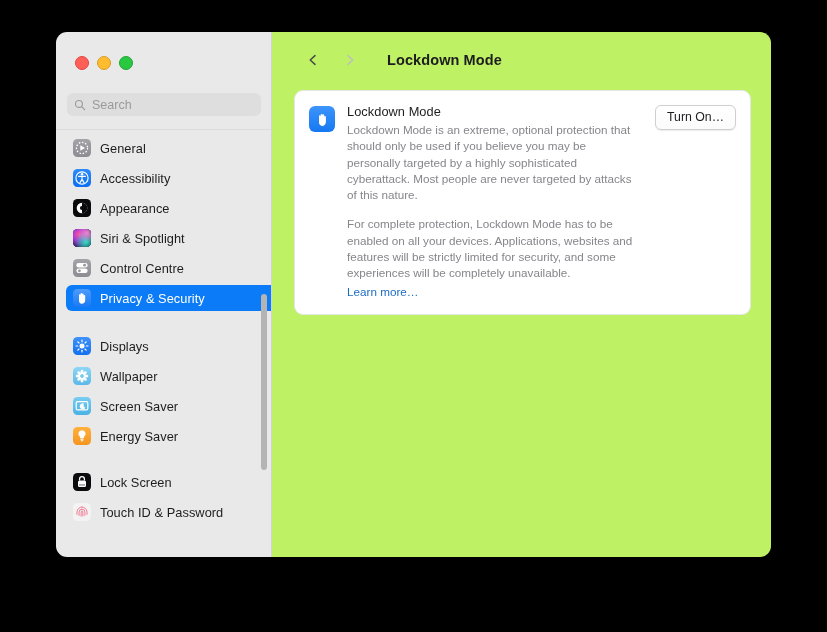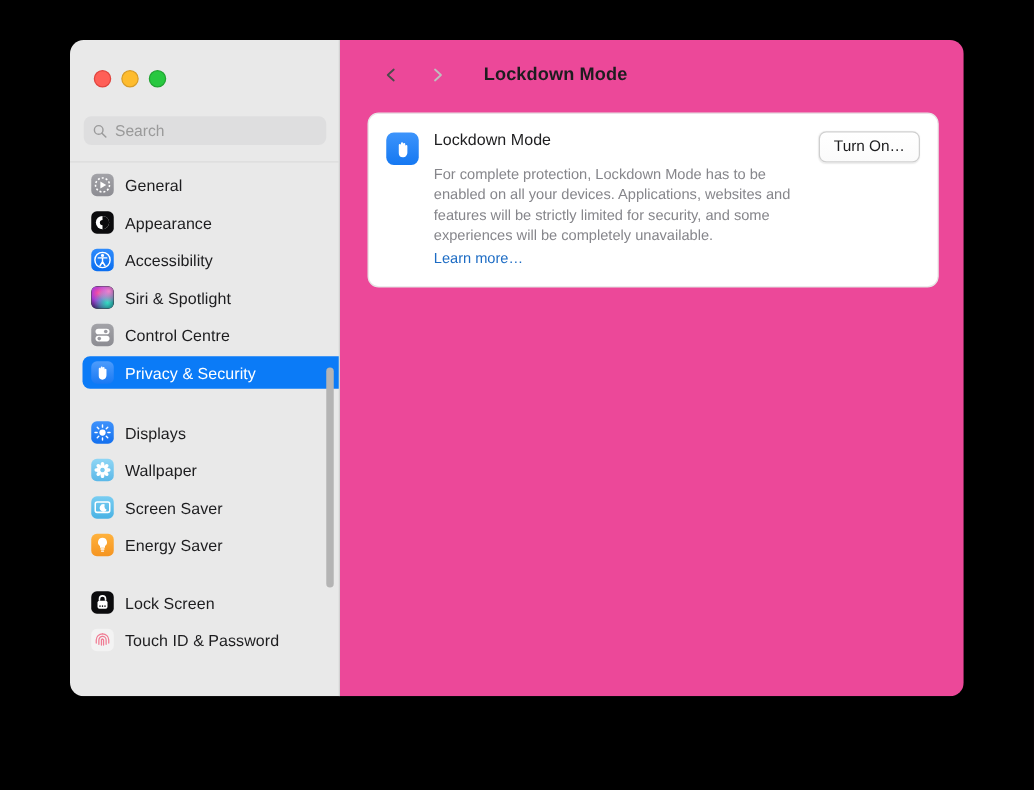--- a/index.html
+++ b/index.html
@@ -167,21 +167,21 @@
     height: 176px;
     background: #b4b4b4;
     border-radius: 3px;
   }
 
   
   .content {
     position: relative;
     flex: 1 1 auto;
     height: 100%;
-    background: #ec4899;
+    background: #bef264;
     overflow: hidden;
   }
 
   .toolbar {
     position: relative;
     height: 56px;
     display: flex;
     align-items: center;
     padding-left: 28px;
     box-sizing: border-box;
@@ -306,39 +306,39 @@
             <span class="ic" style="background:linear-gradient(180deg,#a3a3a8,#8c8c92);">
               <svg width="18" height="18" viewBox="0 0 18 18">
                 <circle cx="9" cy="9" r="5.6" fill="none" stroke="#fff" stroke-width="1.25" stroke-dasharray="1.6 1.6"></circle>
                 <path d="M7.3 6.2 L12 9 L7.3 11.8 Z" fill="#ffffff"></path>
               </svg>
             </span>
             <span class="label">General</span>
           </div>
 
           <div class="nav-item">
+            <span class="ic" style="background:linear-gradient(180deg,#2f8bfb,#0a6ef0);">
+              <svg width="18" height="18" viewBox="0 0 18 18">
+                <circle cx="9" cy="9" r="6.1" fill="none" stroke="#fff" stroke-width="1.15"></circle>
+                <circle cx="9" cy="5.3" r="1.25" fill="#fff"></circle>
+                <path d="M5.6 7.3 H12.4 M9 7.3 V10.4 M9 10.4 L7 13.6 M9 10.4 L11 13.6" stroke="#fff" stroke-width="1.15" stroke-linecap="round" fill="none"></path>
+              </svg>
+            </span>
+            <span class="label">Accessibility</span>
+          </div>
+
+          <div class="nav-item">
             <span class="ic" style="background:#0b0b0d;">
               <svg width="18" height="18" viewBox="0 0 18 18">
                 <circle cx="9" cy="9" r="5.3" fill="#ffffff"></circle>
                 <path d="M9 3.7 A5.3 5.3 0 0 1 9 14.3 Z" fill="#0b0b0d"></path>
                 <circle cx="9" cy="9" r="2.1" fill="#0b0b0d"></circle>
               </svg>
             </span>
             <span class="label">Appearance</span>
-          </div>
-
-          <div class="nav-item">
-            <span class="ic" style="background:linear-gradient(180deg,#2f8bfb,#0a6ef0);">
-              <svg width="18" height="18" viewBox="0 0 18 18">
-                <circle cx="9" cy="9" r="6.1" fill="none" stroke="#fff" stroke-width="1.15"></circle>
-                <circle cx="9" cy="5.3" r="1.25" fill="#fff"></circle>
-                <path d="M5.6 7.3 H12.4 M9 7.3 V10.4 M9 10.4 L7 13.6 M9 10.4 L11 13.6" stroke="#fff" stroke-width="1.15" stroke-linecap="round" fill="none"></path>
-              </svg>
-            </span>
-            <span class="label">Accessibility</span>
           </div>
 
           <div class="nav-item">
             <span class="ic" style="background:#12121a;">
               <svg width="18" height="18" viewBox="0 0 18 18">
                 <defs>
                   <radialGradient id="sir1" cx="32%" cy="30%" r="78%">
                     <stop offset="0%" stop-color="#ff4fa0"></stop>
                     <stop offset="42%" stop-color="#a83bd6"></stop>
                     <stop offset="100%" stop-color="#1d1f4a"></stop>
@@ -507,20 +507,21 @@
 
       <div class="card">
         <div class="lockdown-icon">
           <svg width="19" height="19" viewBox="0 0 18 18">
             <path d="M5.7 11.6 V5.7 a0.82 0.82 0 0 1 1.64 0 V8.9 V4.5 a0.82 0.82 0 0 1 1.64 0 V8.9 V4.95 a0.82 0.82 0 0 1 1.64 0 V9.2 V6.3 a0.82 0.82 0 0 1 1.6 0 v5.0 c0 2.25 -1.55 3.75 -3.5 3.75 c-2.0 0 -3.02 -1.35 -3.02 -3.1 Z" fill="#ffffff"></path>
           </svg>
         </div>
 
         <div class="card-body">
           <div class="card-title">Lockdown Mode</div>
+          <p class="card-p">Lockdown Mode is an extreme, optional protection that should only be used if you believe you may be personally targeted by a highly sophisticated cyberattack. Most people are never targeted by attacks of this nature.</p>
           <p class="card-p second">For complete protection, Lockdown Mode has to be enabled on all your devices. Applications, websites and features will be strictly limited for security, and some experiences will be completely unavailable.</p>
           <a class="learn-more" href="#">Learn more…</a>
         </div>
 
         <button class="turn-on-btn">Turn On…</button>
       </div>
 
     </div>
   </div>
 </div>

